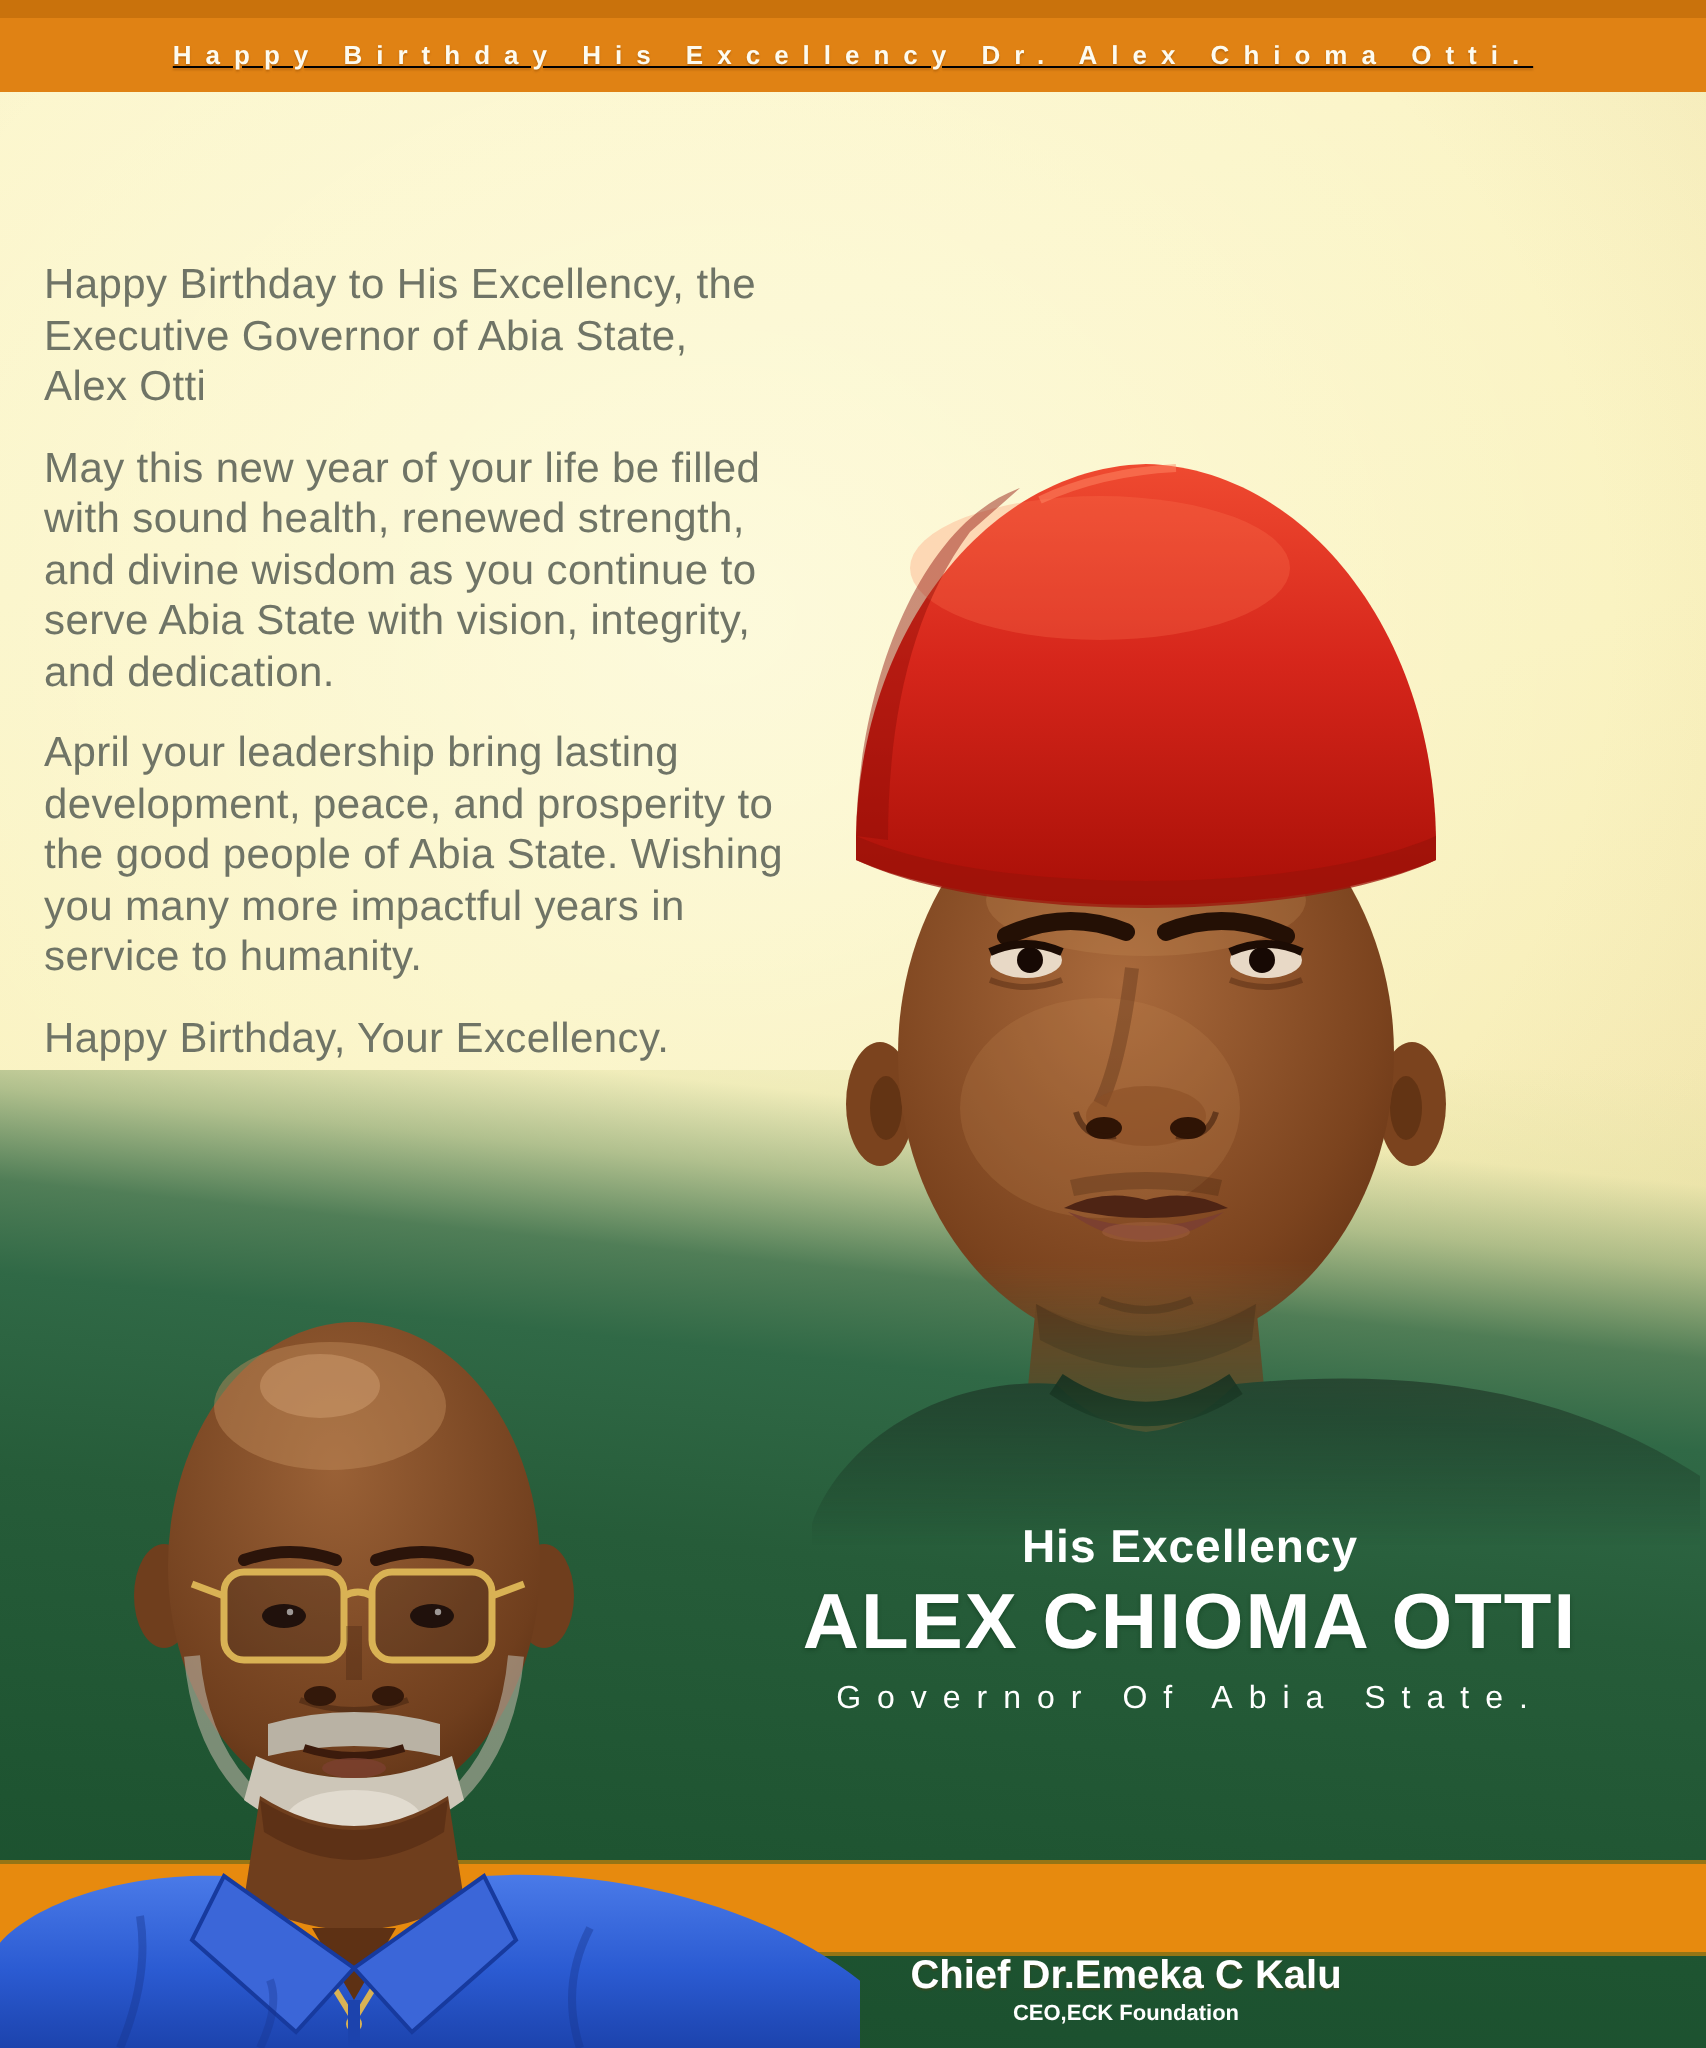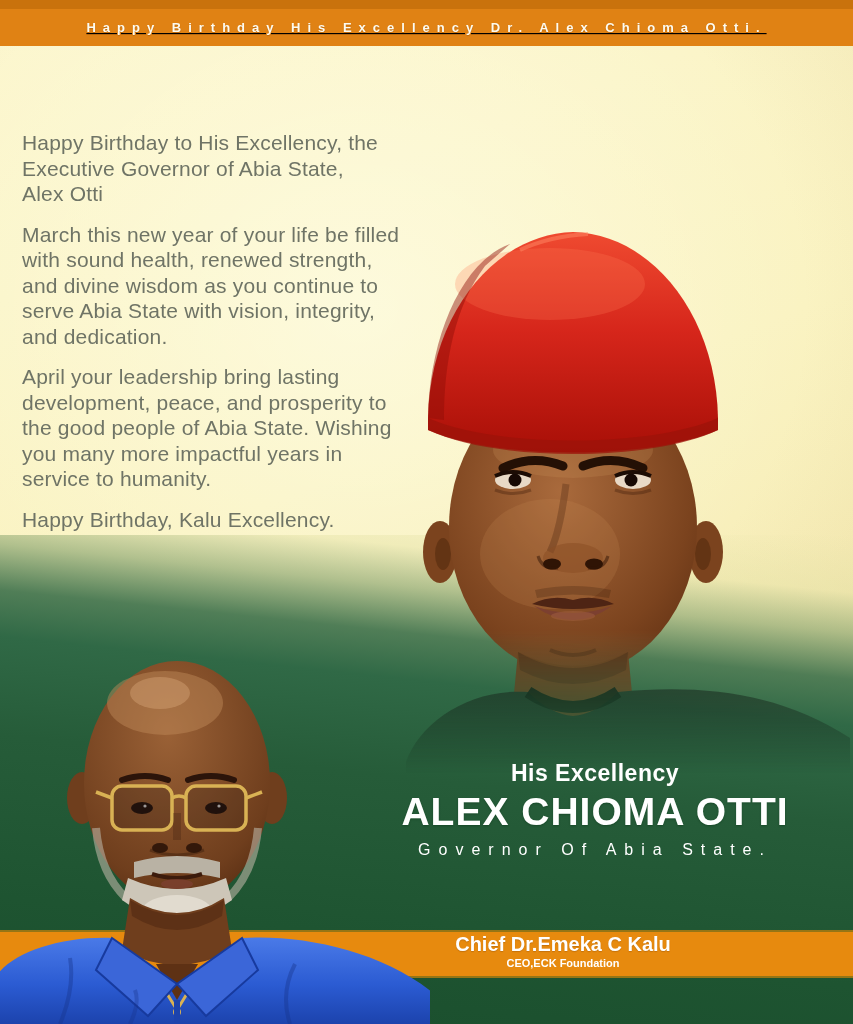--- a/index.html
+++ b/index.html
@@ -54,21 +54,21 @@
   
   .bottom-band{
     left:0;top:930px;width:853px;height:48px;z-index:5;box-sizing:border-box;
     background:#e78a0e;
     border-top:2px solid rgba(104,106,26,0.65);
     border-bottom:2px solid rgba(104,106,26,0.65);
   }
   .band-text{
     left:353px;top:933px;width:420px;z-index:5;text-align:center;color:#ffffff;line-height:1.1;
   }
-  .band-text .sender-name{font-size:20px;font-weight:600;text-shadow:0 1px 1px rgba(120,60,0,0.3);}
+  .band-text .sender-name{font-size:20px;font-weight:600;text-shadow:0 1px 1px rgba(120,60,0,0.3);margin-top:44px;}
   .band-text .sender-role{font-size:11px;font-weight:600;margin-top:2px;}
   
   .otti{
     left:400px;top:222px;width:453px;height:568px;z-index:3;
     -webkit-mask-image:linear-gradient(180deg,#000 72%,rgba(0,0,0,0) 97%);
             mask-image:linear-gradient(180deg,#000 72%,rgba(0,0,0,0) 97%);
   }
   .kalu{left:0px;top:648px;width:430px;height:376px;z-index:6;}
 </style>
 </head>
@@ -151,31 +151,31 @@
       <path d="M118,430 Q173,462 228,430 L226,448 Q173,476 120,448 Z" fill="#4e2710" opacity="0.6"></path>
       <path d="M6,568 L6,540 C20,500 70,466 128,470 Q150,492 173,494 Q196,492 218,470 C300,462 380,470 450,516 L450,568 Z" fill="url(#suitO)"></path>
       <path d="M128,470 Q173,500 218,470" stroke="#050c07" stroke-width="12" fill="none" opacity="0.9"></path>
     </g>
   </svg>
 
   <div class="abs message">
     <p>Happy Birthday to His Excellency, the
 Executive Governor of Abia State,
 Alex Otti</p>
-    <p>March this new year of your life be filled
+    <p>May this new year of your life be filled
 with sound health, renewed strength,
 and divine wisdom as you continue to
 serve Abia State with vision, integrity,
 and dedication.</p>
     <p>April your leadership bring lasting
 development, peace, and prosperity to
 the good people of Abia State. Wishing
 you many more impactful years in
 service to humanity.</p>
-    <p>Happy Birthday, Kalu Excellency.</p>
+    <p>Happy Birthday, Your Excellency.</p>
   </div>
 
   <div class="abs honoree">
     <div class="pretitle">His Excellency</div>
     <div class="name">ALEX CHIOMA OTTI</div>
     <div class="subtitle">Governor Of Abia State.</div>
   </div>
 
   <div class="abs bottom-band"></div>
   <div class="abs band-text">

